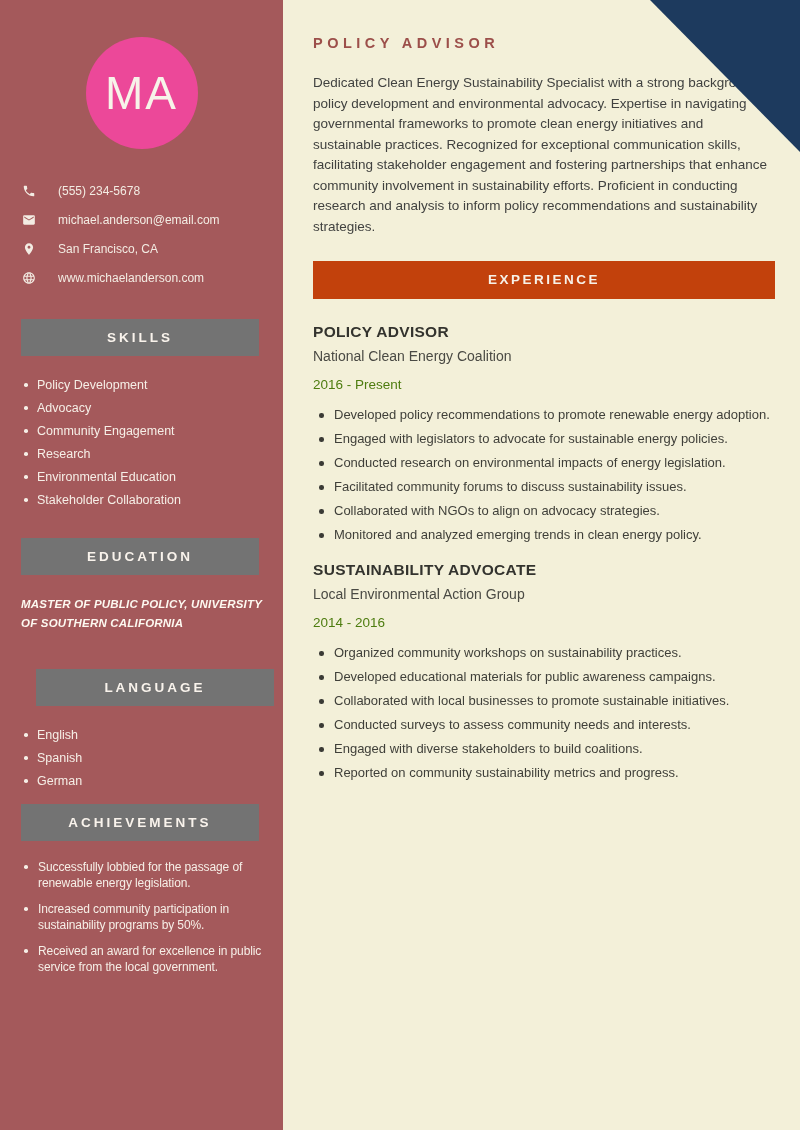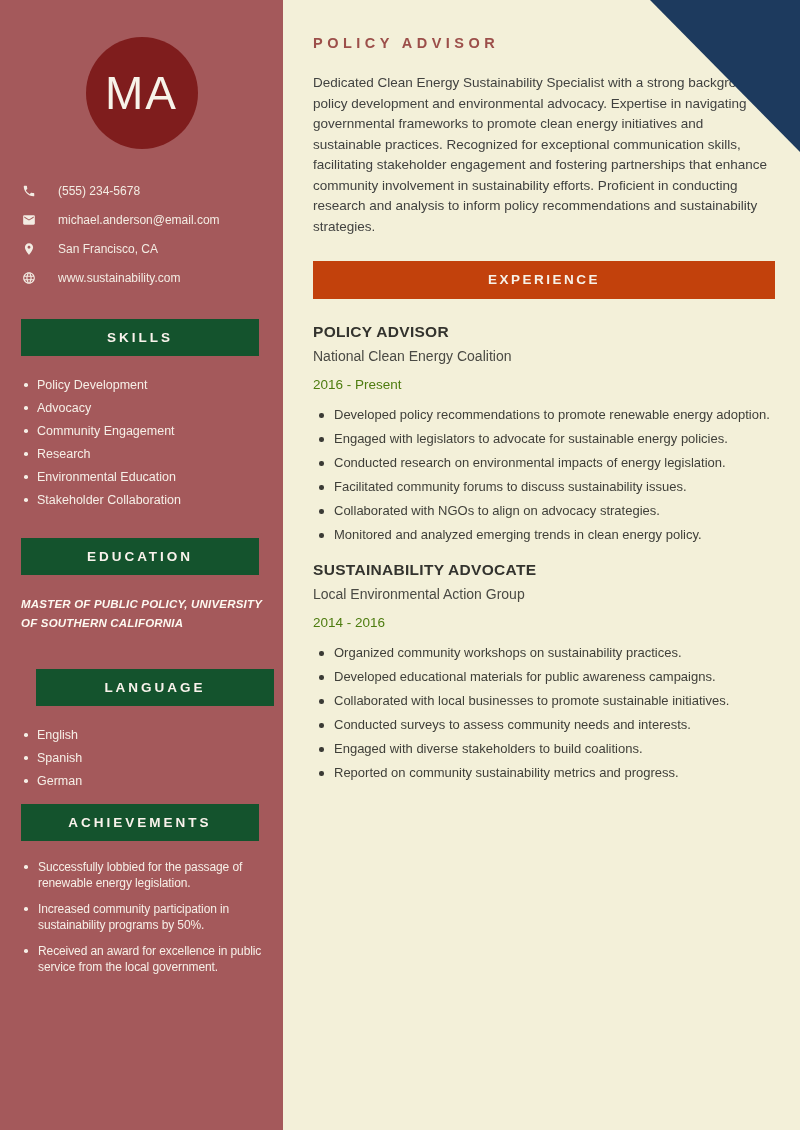--- a/index.html
+++ b/index.html
@@ -24,37 +24,37 @@
   .sidebar {
     position: absolute; left: 0; top: 0;
     width: 283px; height: 1130px;
     background: #a4595b;
     color: #f6efe7;
     z-index: 2;
   }
   .avatar {
     width: 112px; height: 112px;
     margin: 37px auto 0;
-    background: #7f1d1d;
+    background: #ec4899;
     border-radius: 50%;
     display: flex; align-items: center; justify-content: center;
   }
   .avatar span {
     font-size: 46px; letter-spacing: 2px; color: #f7f3e9; font-weight: 400;
   }
   .contact-list { list-style: none; margin: 35px 0 0 22px; }
   .contact-list li {
     display: flex; align-items: center; gap: 22px;
     margin-bottom: 15px; font-size: 12px; color: #f3ece3;
   }
   .cicon { width: 14px; height: 14px; flex: 0 0 14px; display: inline-flex; }
   .cicon svg { width: 14px; height: 14px; fill: #f3ece3; }
   .side-banner {
     width: 238px; height: 37px; margin: 0 0 0 21px;
-    background: #14532d;
+    background: #737373;
     color: #f9f3ec; font-size: 13.5px; font-weight: bold;
     letter-spacing: 3px; text-align: center; line-height: 37px;
   }
   .mt-skills   { margin-top: 34px; }
   .mt-edu      { margin-top: 30px; }
   .mt-lang     { margin-top: 36px; margin-left: 36px; }
   .mt-ach      { margin-top: 15px; }
   .side-list { list-style: none; margin: 21px 18px 0 24px; font-size: 12.5px; }
   .side-list li {
     position: relative; padding-left: 13px;
@@ -153,21 +153,21 @@
             </svg>
         </span>
         <span>San Francisco, CA</span>
       </li>
       <li>
         <span class="cicon">
           <svg viewBox="0 0 24 24">
               <path d="M11.99 2C6.47 2 2 6.48 2 12s4.47 10 9.99 10C17.52 22 22 17.52 22 12S17.52 2 11.99 2zm6.93 6h-2.95c-.32-1.25-.78-2.45-1.38-3.56 1.84.63 3.37 1.91 4.33 3.56zM12 4.04c.83 1.2 1.48 2.53 1.91 3.96h-3.82c.43-1.43 1.08-2.76 1.91-3.96zM4.26 14C4.1 13.36 4 12.69 4 12s.1-1.36.26-2h3.38c-.08.66-.14 1.32-.14 2 0 .68.06 1.34.14 2H4.26zm.82 2h2.95c.32 1.25.78 2.45 1.38 3.56-1.84-.63-3.37-1.9-4.33-3.56zm2.95-8H5.08c.96-1.66 2.49-2.93 4.33-3.56C8.81 5.55 8.35 6.75 8.03 8zM12 19.96c-.83-1.2-1.48-2.53-1.91-3.96h3.82c-.43 1.43-1.08 2.76-1.91 3.96zM14.34 14H9.66c-.09-.66-.16-1.32-.16-2 0-.68.07-1.35.16-2h4.68c.09.65.16 1.32.16 2 0 .68-.07 1.34-.16 2zm.25 5.56c.6-1.11 1.06-2.31 1.38-3.56h2.95c-.96 1.65-2.49 2.93-4.33 3.56zM16.36 14c.08-.66.14-1.32.14-2 0-.68-.06-1.34-.14-2h3.38c.16.64.26 1.31.26 2s-.1 1.36-.26 2h-3.38z"></path>
             </svg>
         </span>
-        <span>www.sustainability.com</span>
+        <span>www.michaelanderson.com</span>
       </li>
     </ul>
 
     <div class="side-banner mt-skills">
       <span>SKILLS</span>
     </div>
     <ul class="side-list">
       <li>Policy Development</li>
       <li>Advocacy</li>
       <li>Community Engagement</li>

